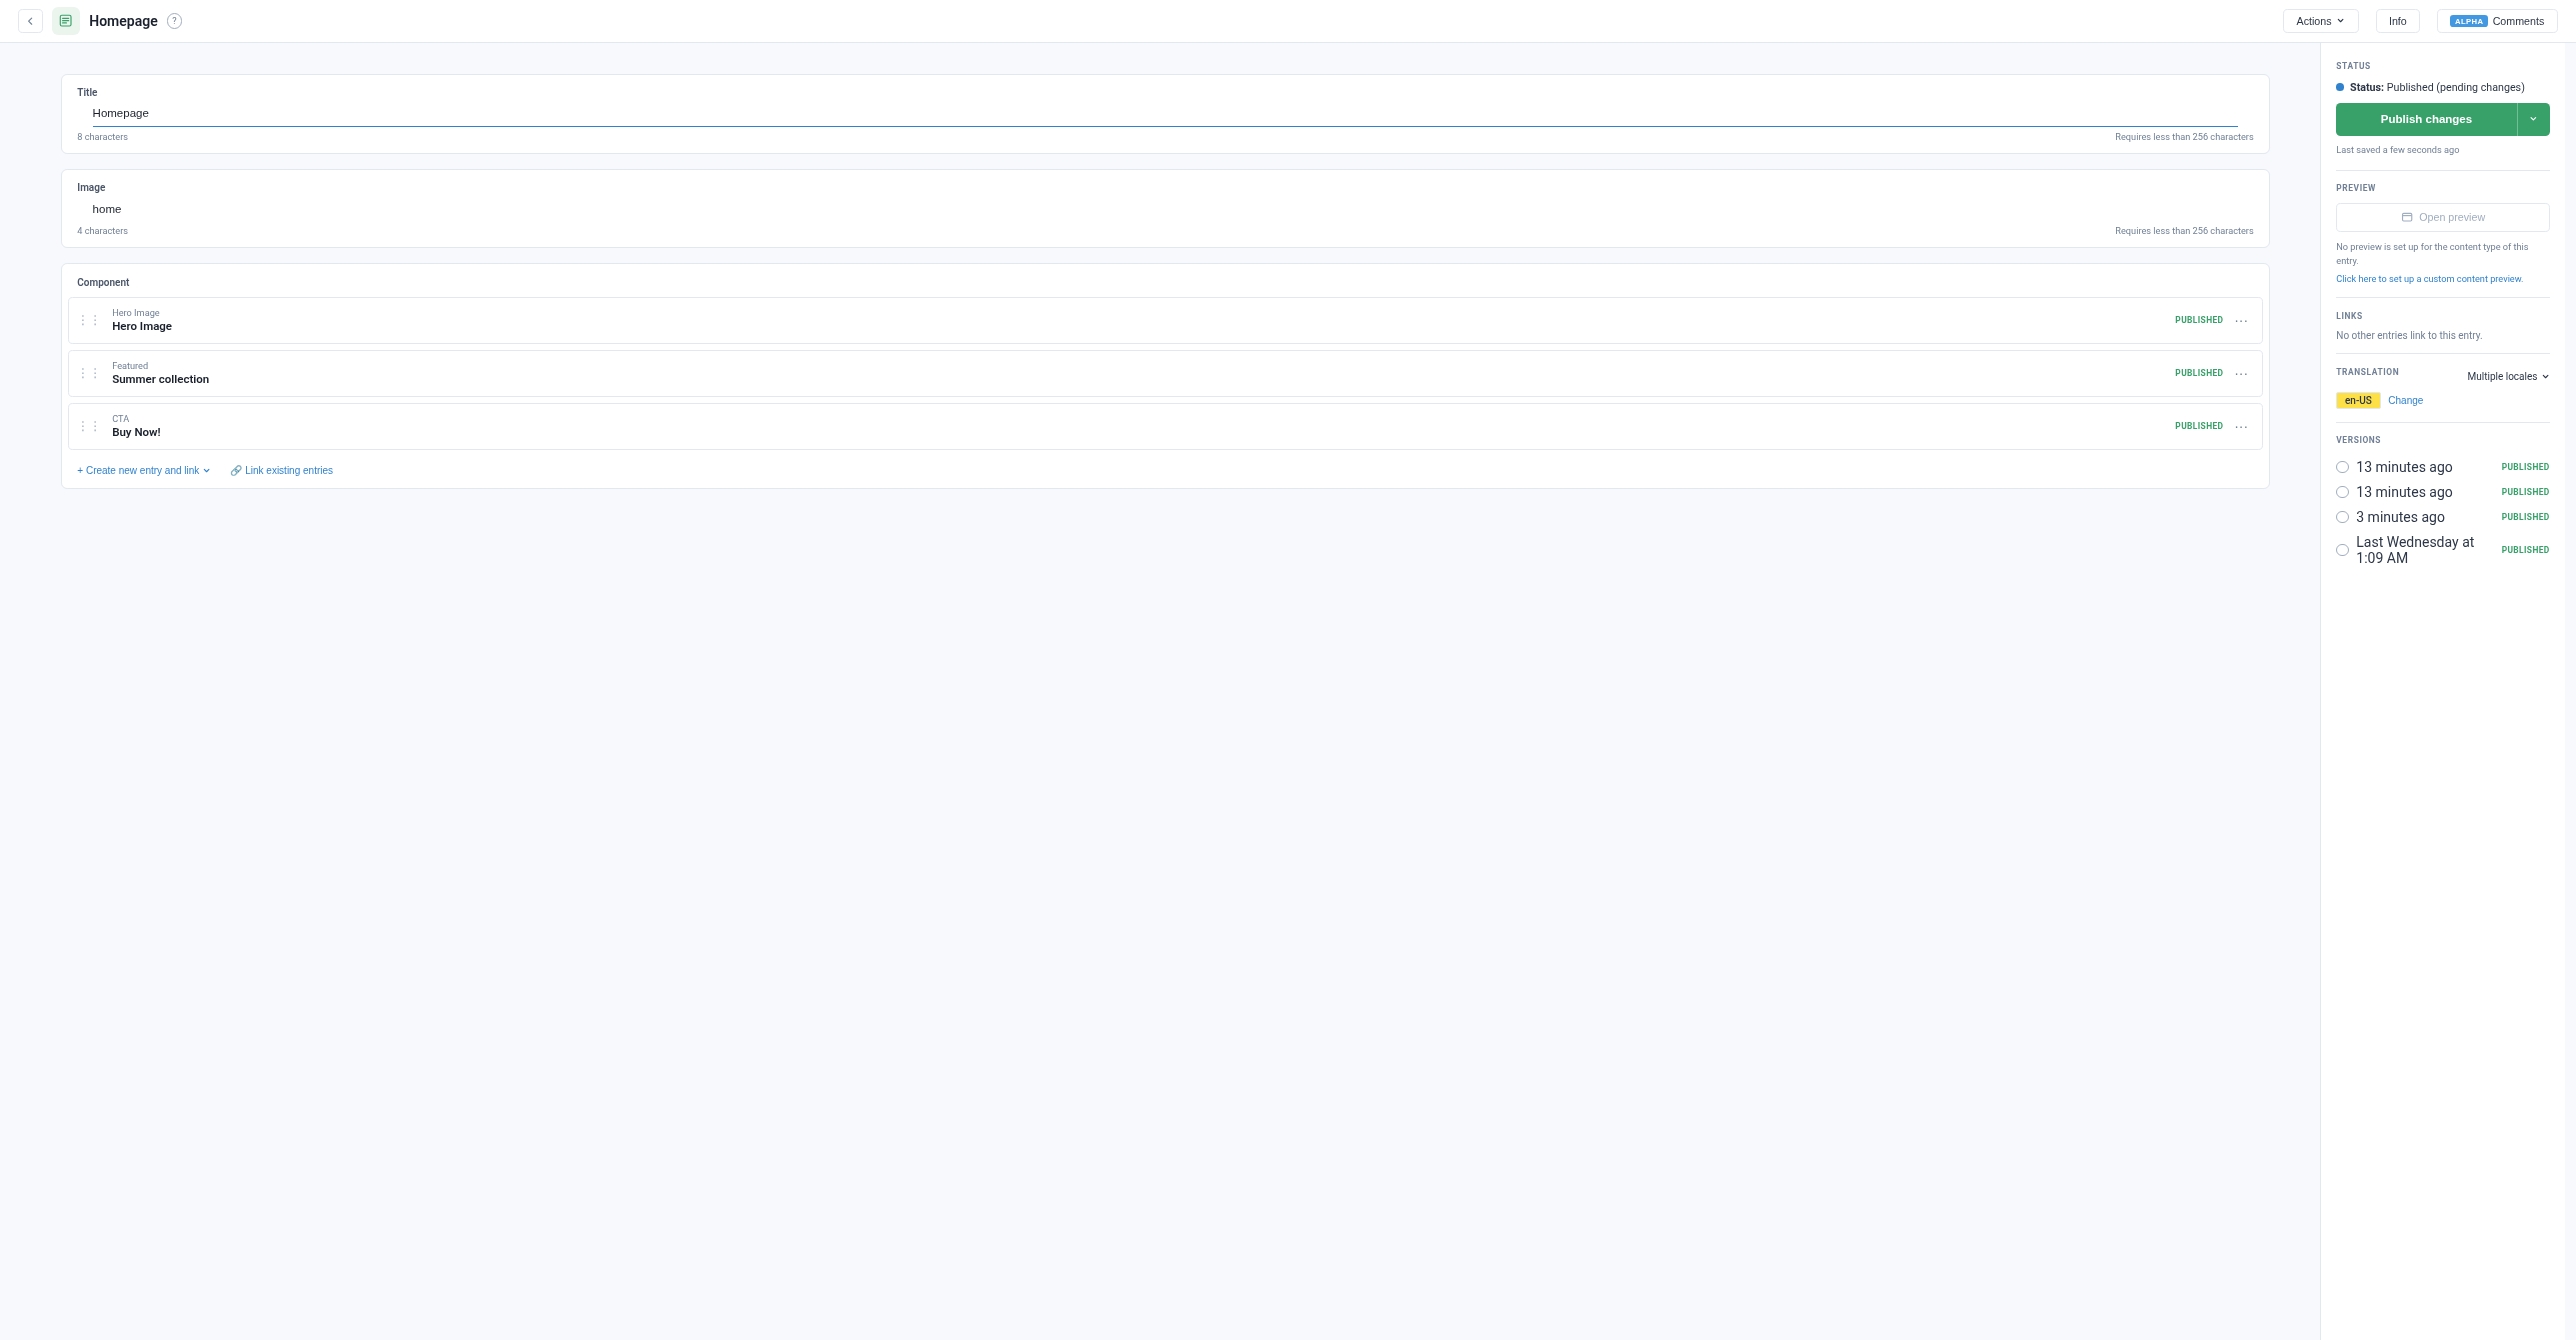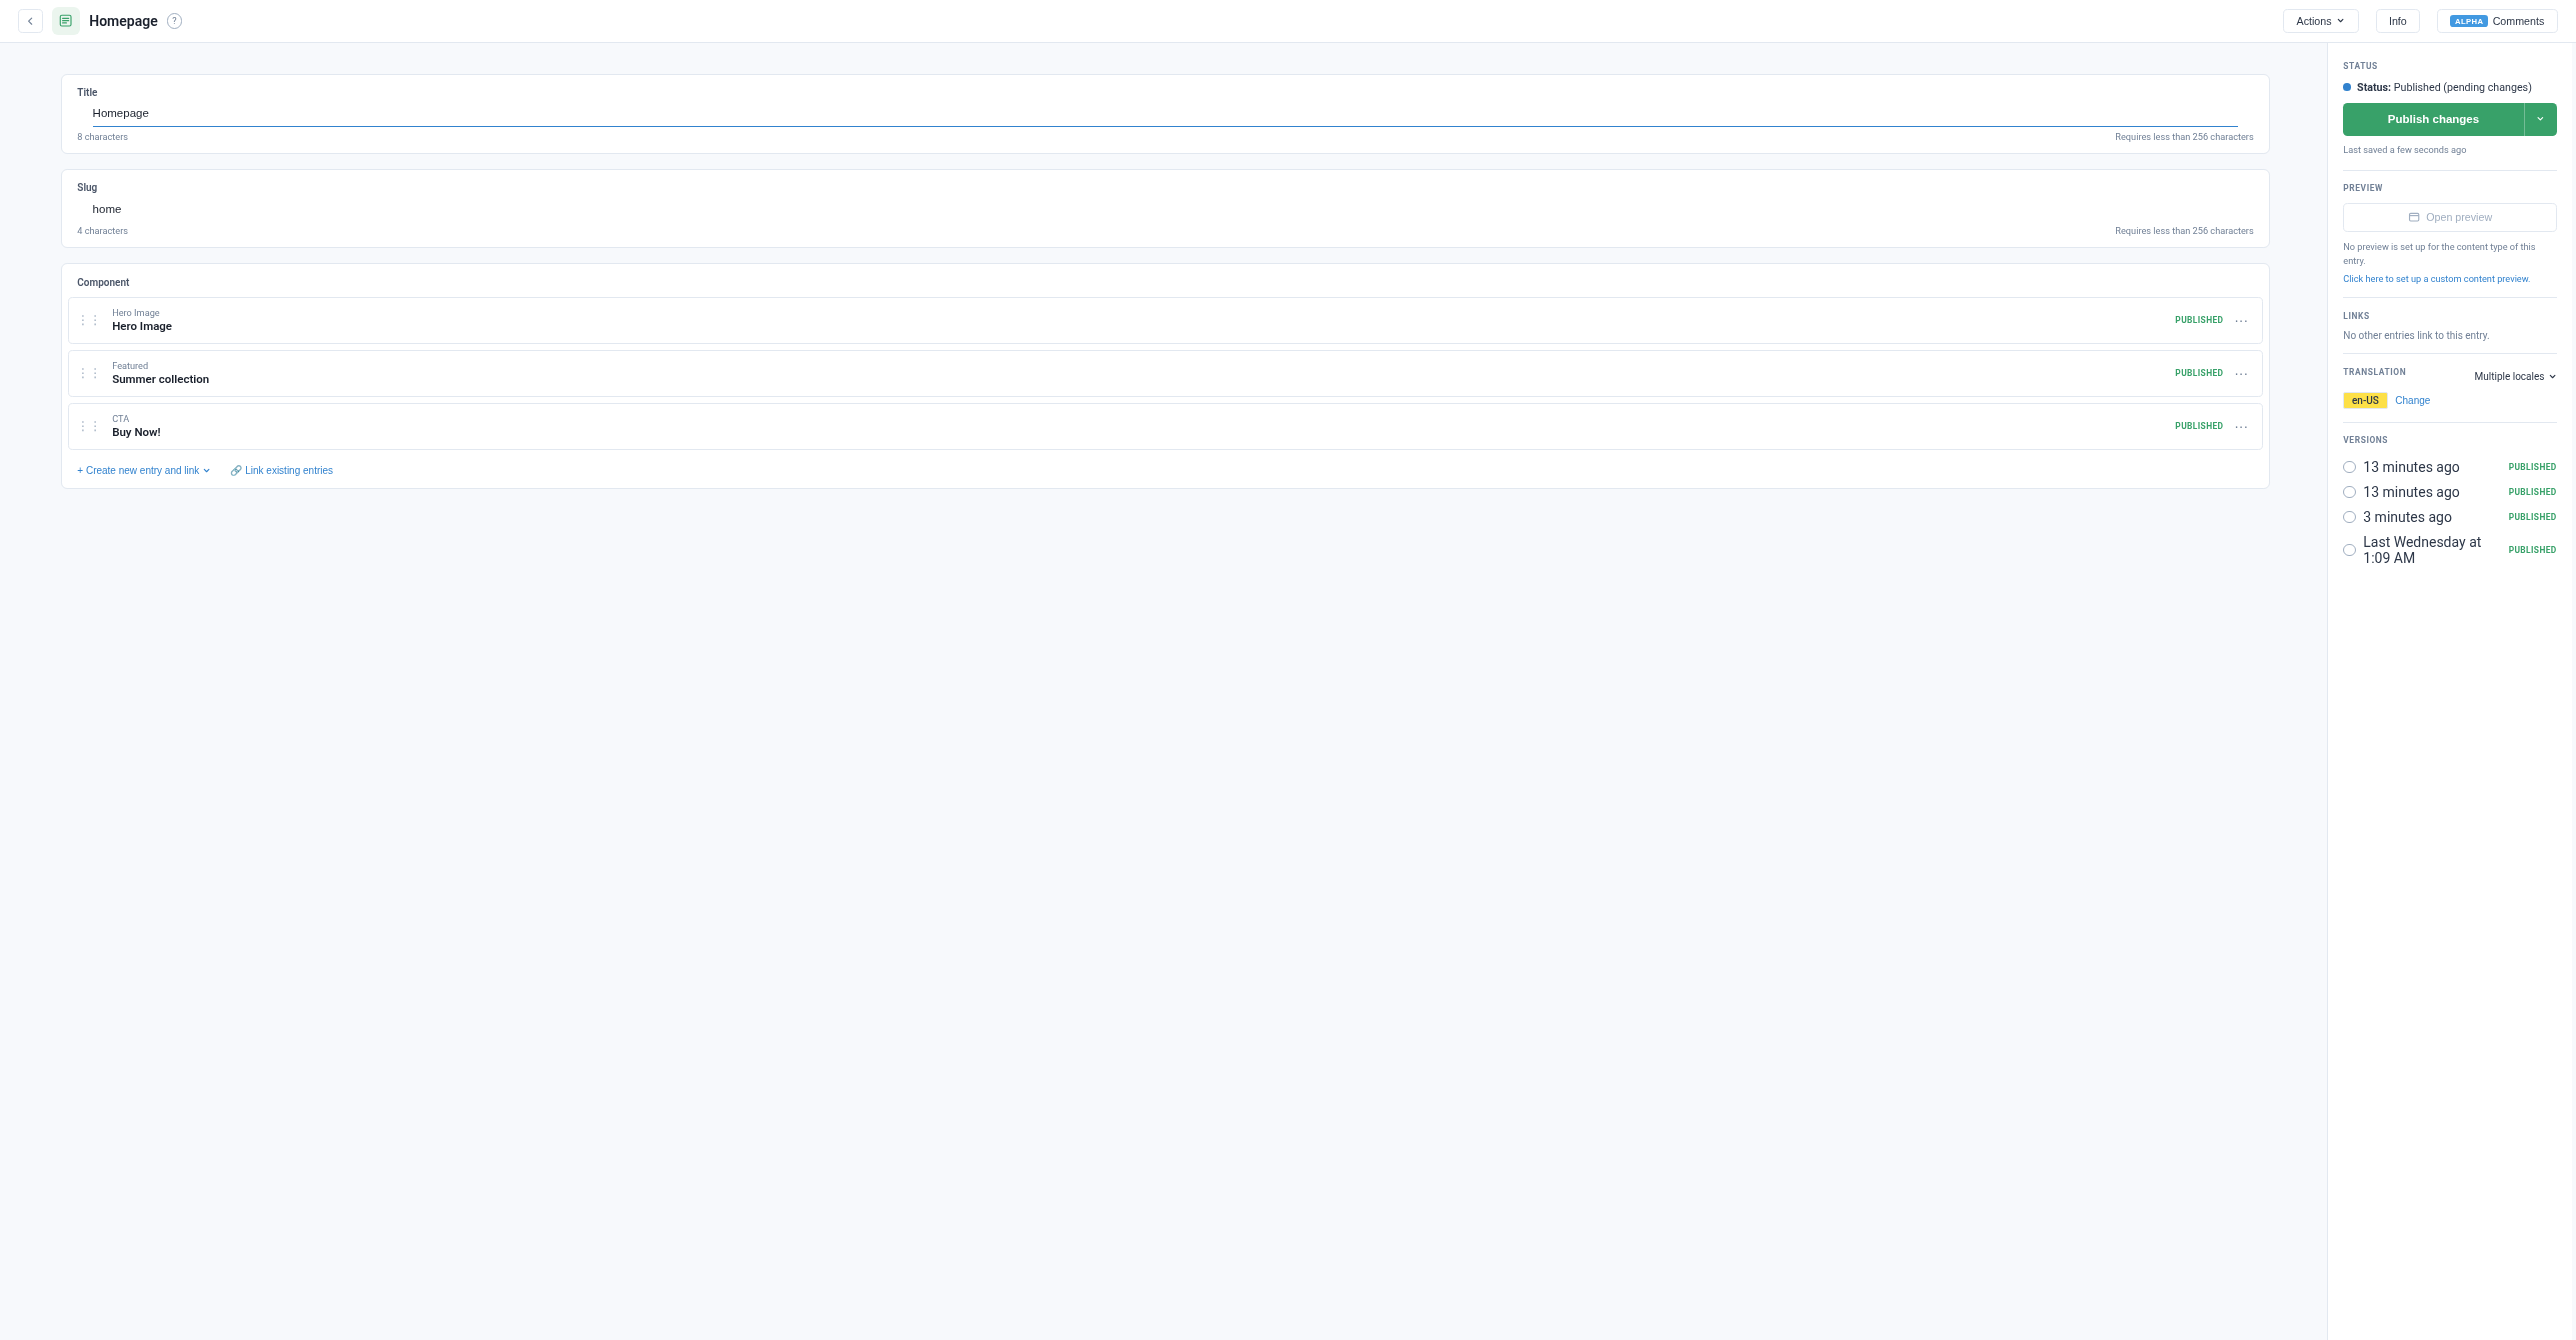--- a/index.html
+++ b/index.html
@@ -125,21 +125,21 @@
     }
     .add-link {
       color: #3182ce; font-size: 10px; cursor: pointer; display: flex; align-items: center; gap: 3.1px;
       text-decoration: none; border: none; background: none;
     }
 
     
     .sidebar {
       width: 245px; min-width: 245px; background: #fff;
       border-left: 0.8px solid #e2e8f0; padding: 18.4px 15.3px;
-      position: fixed; right: 4px; top: 43px; bottom: 0; overflow-y: auto;
+      position: fixed; right: 11px; top: 43px; bottom: 0; overflow-y: auto;
     }
 
     .sidebar-section-title {
       font-size: 8.4px; font-weight: 700; color: #718096; letter-spacing: 0.6px;
       text-transform: uppercase; margin-bottom: 9.2px;
     }
 
     
     .status-indicator {
       display: flex; align-items: center; gap: 6.1px; margin-bottom: 9.2px;
@@ -258,21 +258,21 @@
           <input type="text" value="Homepage" style="">
         </div>
       </div>
       <div class="field-hint">
         <span>8 characters</span>
         <span>Requires less than 256 characters</span>
       </div>
     </div>
 
     <div class="field-group">
-      <div class="field-label">Slug</div>
+      <div class="field-label">Image</div>
       <div style="padding: 0 15.3px;">
         <div class="slug-input-wrapper">
           <input type="text" value="home" style="">
         </div>
       </div>
       <div class="field-hint">
         <span>4 characters</span>
         <span>Requires less than 256 characters</span>
       </div>
     </div>

